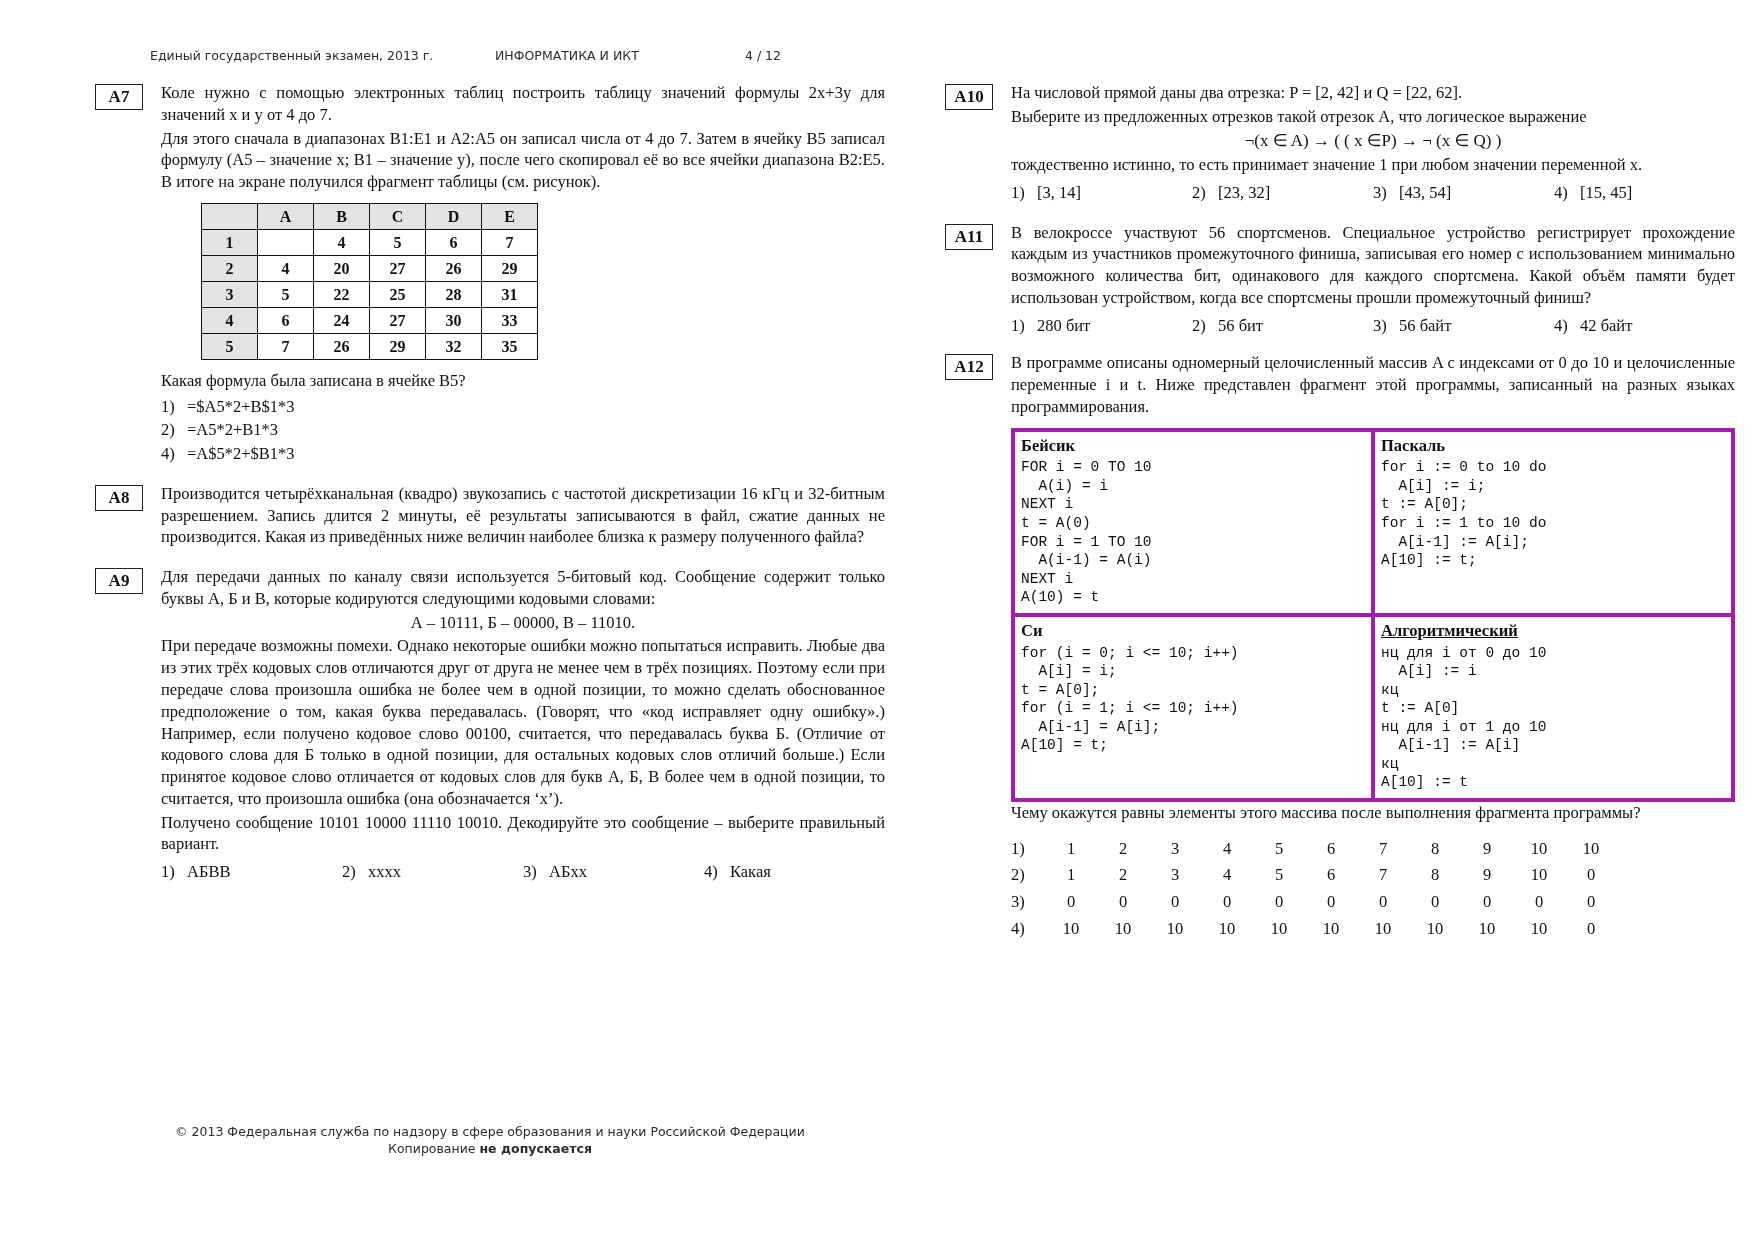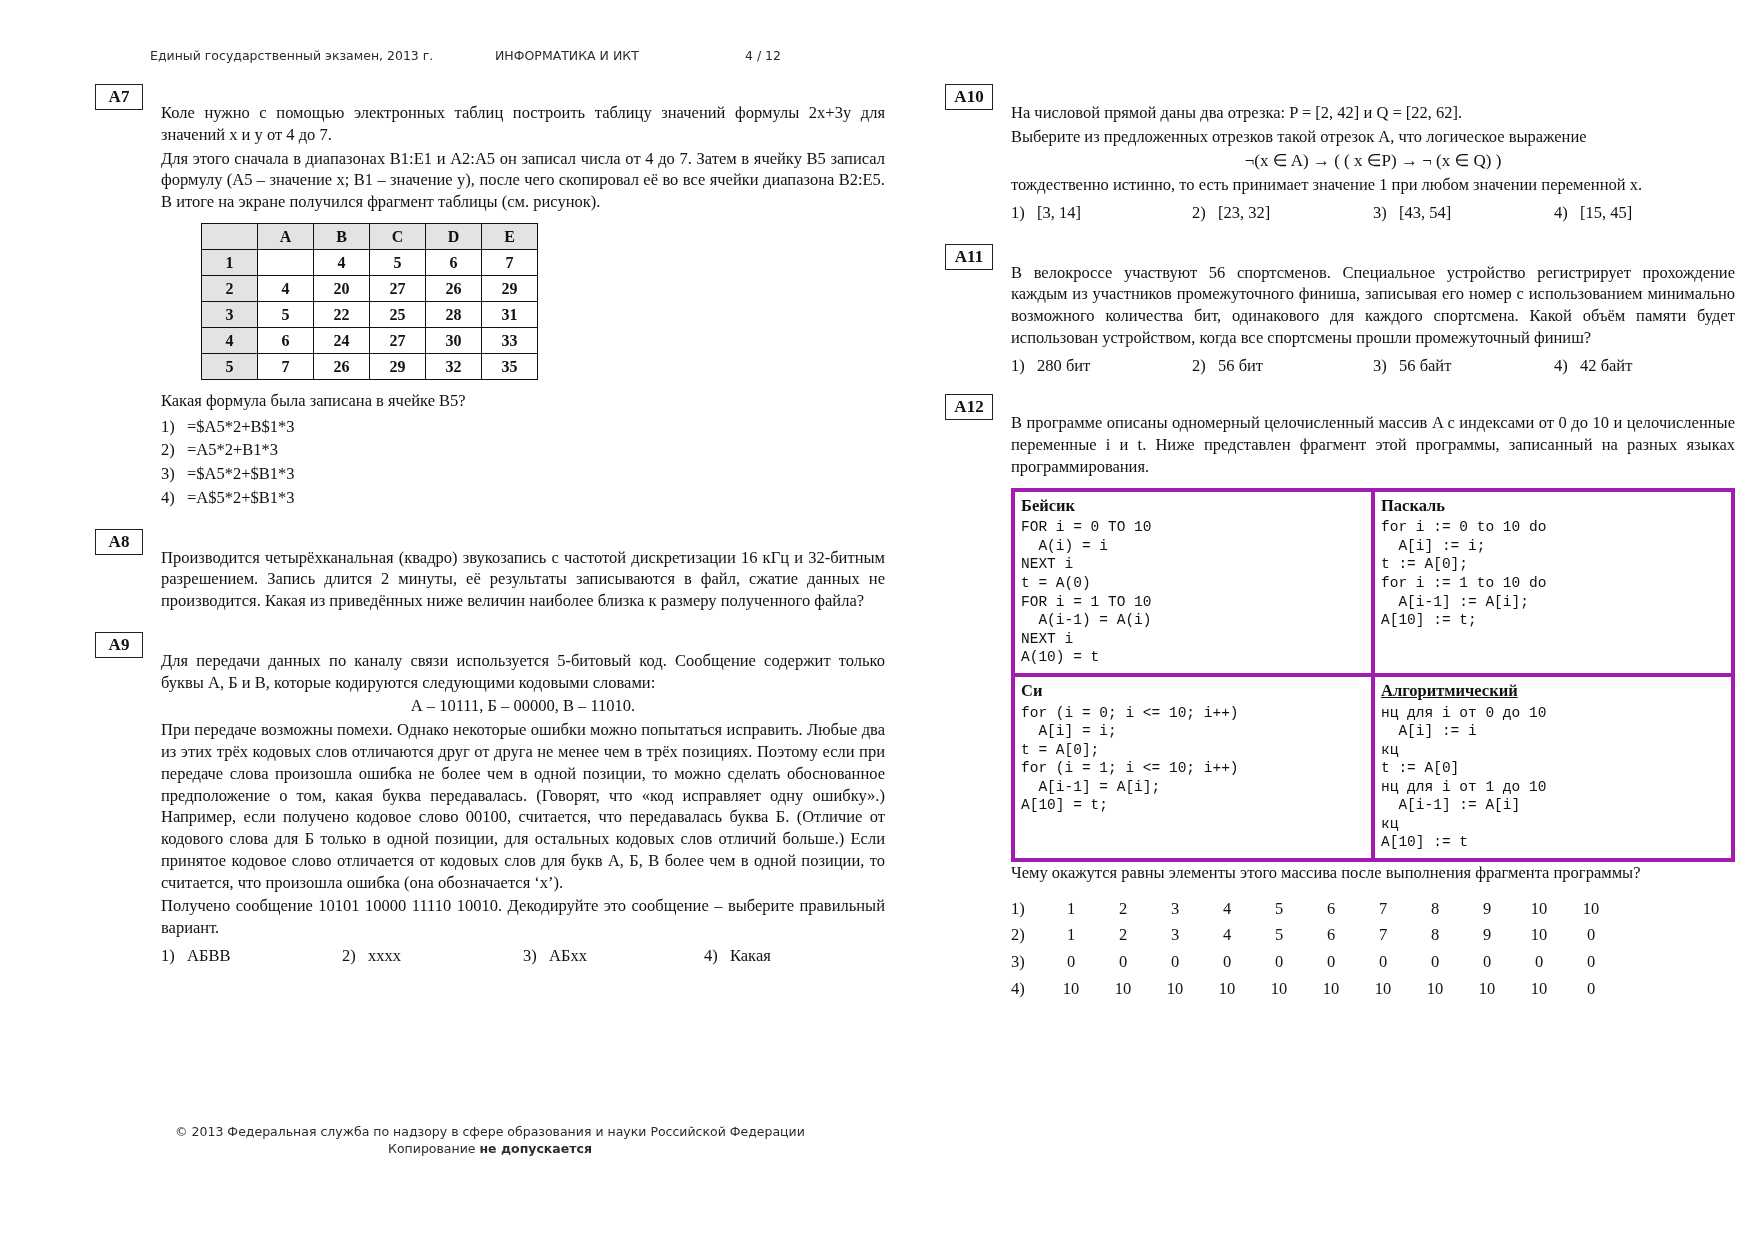--- a/index.html
+++ b/index.html
@@ -61,21 +61,20 @@
     line-height: 23px;
     margin-right: 18px;
     margin-top: 2px;
     background: #fff;
   }
   .q-body {
     flex: 1 1 auto;
     font-size: 16.5px;
     line-height: 1.32;
     text-align: justify;
-    margin-top: 20px;
   }
   .q-body p { margin: 0 0 2px 0; }
   .center { text-align: center; }
 
   
   .opts {
     margin-top: 4px;
   }
   .opts .opt {
     margin: 0 0 2px 0;
@@ -250,23 +249,20 @@
           </table>
 
         <p>Какая формула была записана в ячейке B5?</p>
 
         <div class="opts">
           <div class="opt">
             <span class="opt-num">1)</span><span>=$A5*2+B$1*3</span>
           </div>
           <div class="opt">
             <span class="opt-num">2)</span><span>=A5*2+B1*3</span>
-          </div>
-          <div class="opt">
-            <span class="opt-num">3)</span><span>=$A5*2+$B1*3</span>
           </div>
           <div class="opt">
             <span class="opt-num">4)</span><span>=A$5*2+$B1*3</span>
           </div>
         </div>
       </div>
     </div>
 
     <div class="q" style="margin-top:16px;">
       <div class="q-tag">А8</div>

